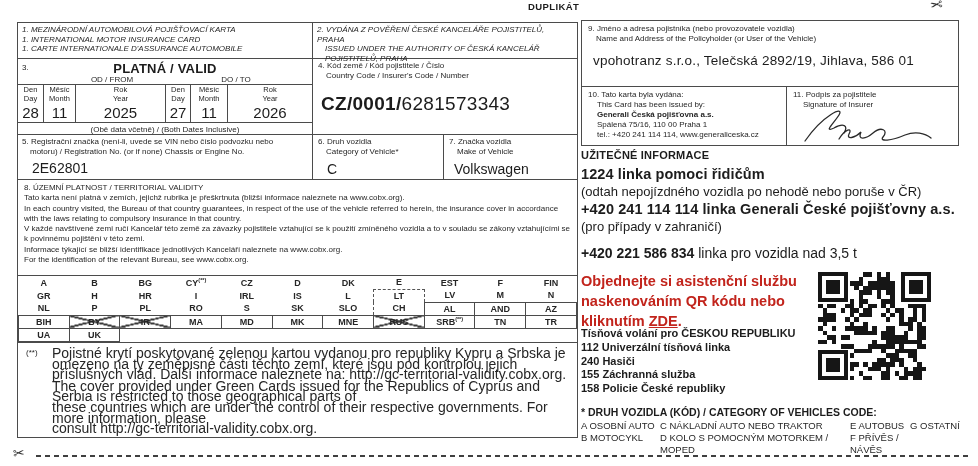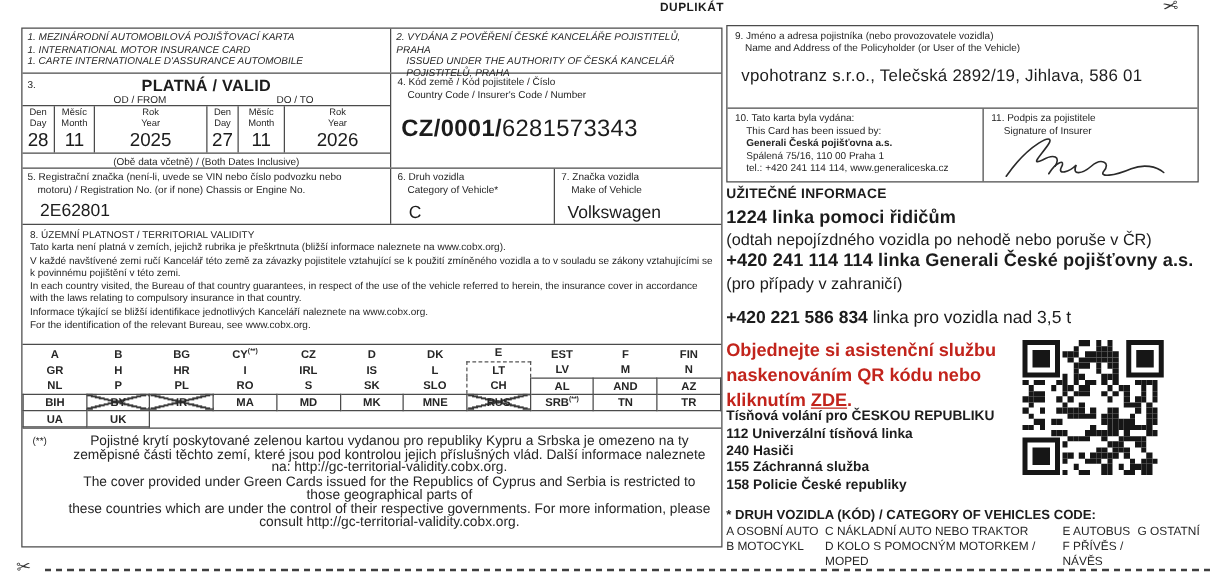--- a/index.html
+++ b/index.html
@@ -56,21 +56,21 @@
   td.lt { border-top:1px dashed #555; border-left:1px dashed #555; border-right:1px dashed #555; }
   td.ch { border-left:1px dashed #555; border-right:1px solid #4b4b4b; }
   td.crossed { background:
       linear-gradient(to top right, transparent 45%, #3a3a3a 45%, #3a3a3a 53%, transparent 53%),
       linear-gradient(to bottom right, transparent 45%, #3a3a3a 45%, #3a3a3a 53%, transparent 53%); }
   .cc-sup { font-size:5.5px; vertical-align:super; font-weight:bold; }
   .row5 { height:67px; display:block; padding:0; }
   .row6 { border-bottom:none; padding:5px 6px 0 8px; display:flex; }
   .fn-marker { width:26px; font-size:8px; color:#262626; }
   .fn-text { flex:1; }
-  .fn-text p, .fn-text div { font-size:11px; line-height:10.6px; color:#262626;text-align:center; }
+  .fn-text p, .fn-text div { font-size:14px; line-height:10.6px; color:#262626; }
   .fn-en { margin-top:1px; }
 
   
   .right-card { left:581px; top:20px; width:378px; height:126px; border:1px solid #4b4b4b; }
   .sec9 { height:66px; border-bottom:1px solid #4b4b4b; padding:3px 6px; }
   .sec9-val { font-size:13.5px; margin-top:10px; padding-left:5px; letter-spacing:.2px; }
   .rc-bottom { display:flex; height:58px; }
   .sec10 { width:205px; border-right:1px solid #4b4b4b; padding:3px 6px; }
   .sec10 .lbl { line-height:10px; }
   .sec11 { flex:1; padding:3px 6px; position:relative; }
@@ -184,22 +184,22 @@
       <div class="sec7">
         <div class="lbl">7. Značka vozidla</div>
         <div class="lbl" style="padding-left:8px">Make of Vehicle</div>
         <div class="secval" style="padding-left:5px">Volkswagen</div>
       </div>
     </div>
 
     <div class="lc-row row4">
       <div class="sec8-line">8. ÚZEMNÍ PLATNOST / TERRITORIAL VALIDITY</div>
       <div class="sec8-line">Tato karta není platná v zemích, jejichž rubrika je přeškrtnuta (bližší informace naleznete na www.cobx.org).</div>
+      <div class="sec8-line">In each country visited, the Bureau of that country guarantees, in respect of the use of the vehicle referred to herein, the insurance cover in accordance with the laws relating to compulsory insurance in that country.</div>
       <div class="sec8-line">V každé navštívené zemi ručí Kancelář této země za závazky pojistitele vztahující se k použití zmíněného vozidla a to v souladu se zákony vztahujícími se k povinnému pojištění v této zemi.</div>
-      <div class="sec8-line">In each country visited, the Bureau of that country guarantees, in respect of the use of the vehicle referred to herein, the insurance cover in accordance with the laws relating to compulsory insurance in that country.</div>
       <div class="sec8-line">Informace týkající se bližší identifikace jednotlivých Kanceláří naleznete na www.cobx.org.</div>
       <div class="sec8-line">For the identification of the relevant Bureau, see www.cobx.org.</div>
     </div>
 
     <div class="lc-row row5">
       <table class="country-table">
         <tbody>
             <tr>
           <td>A</td>
           <td>B</td>

